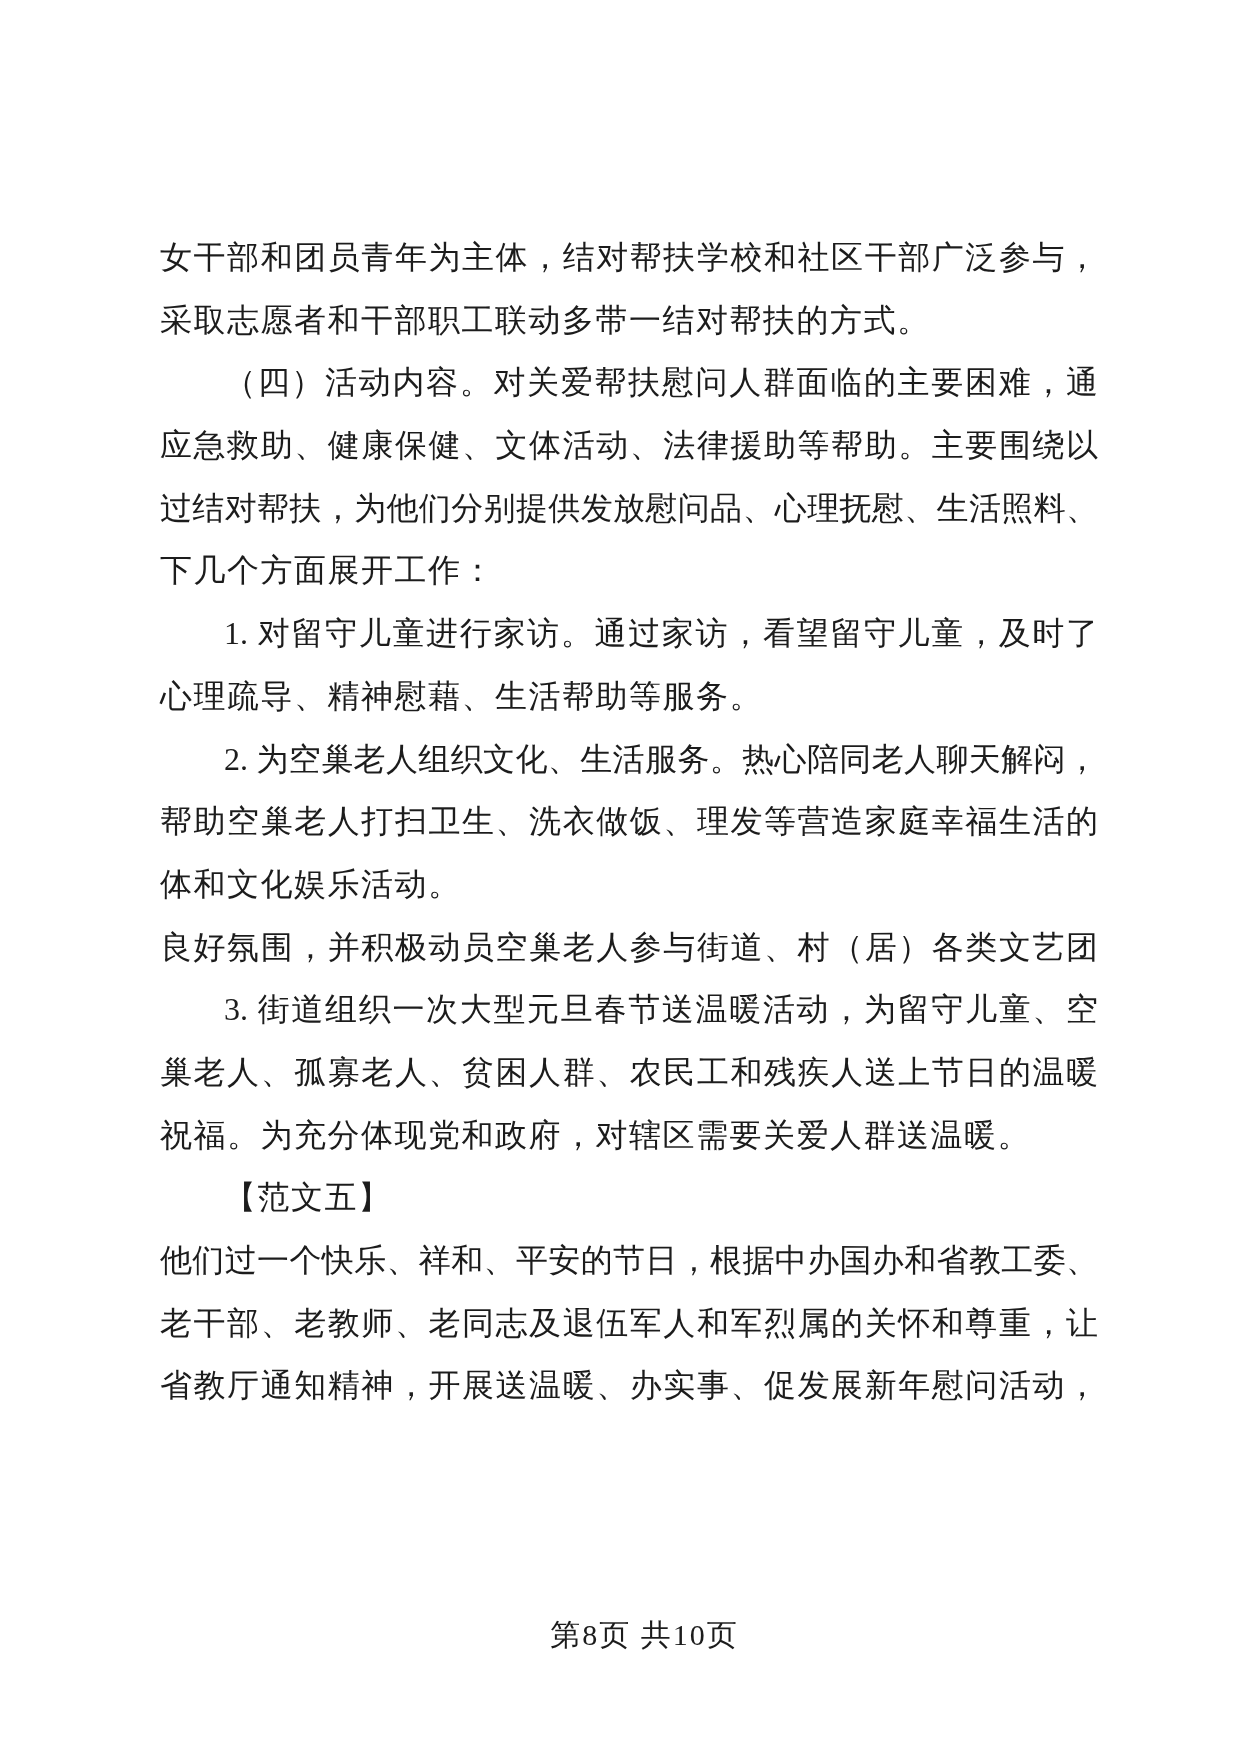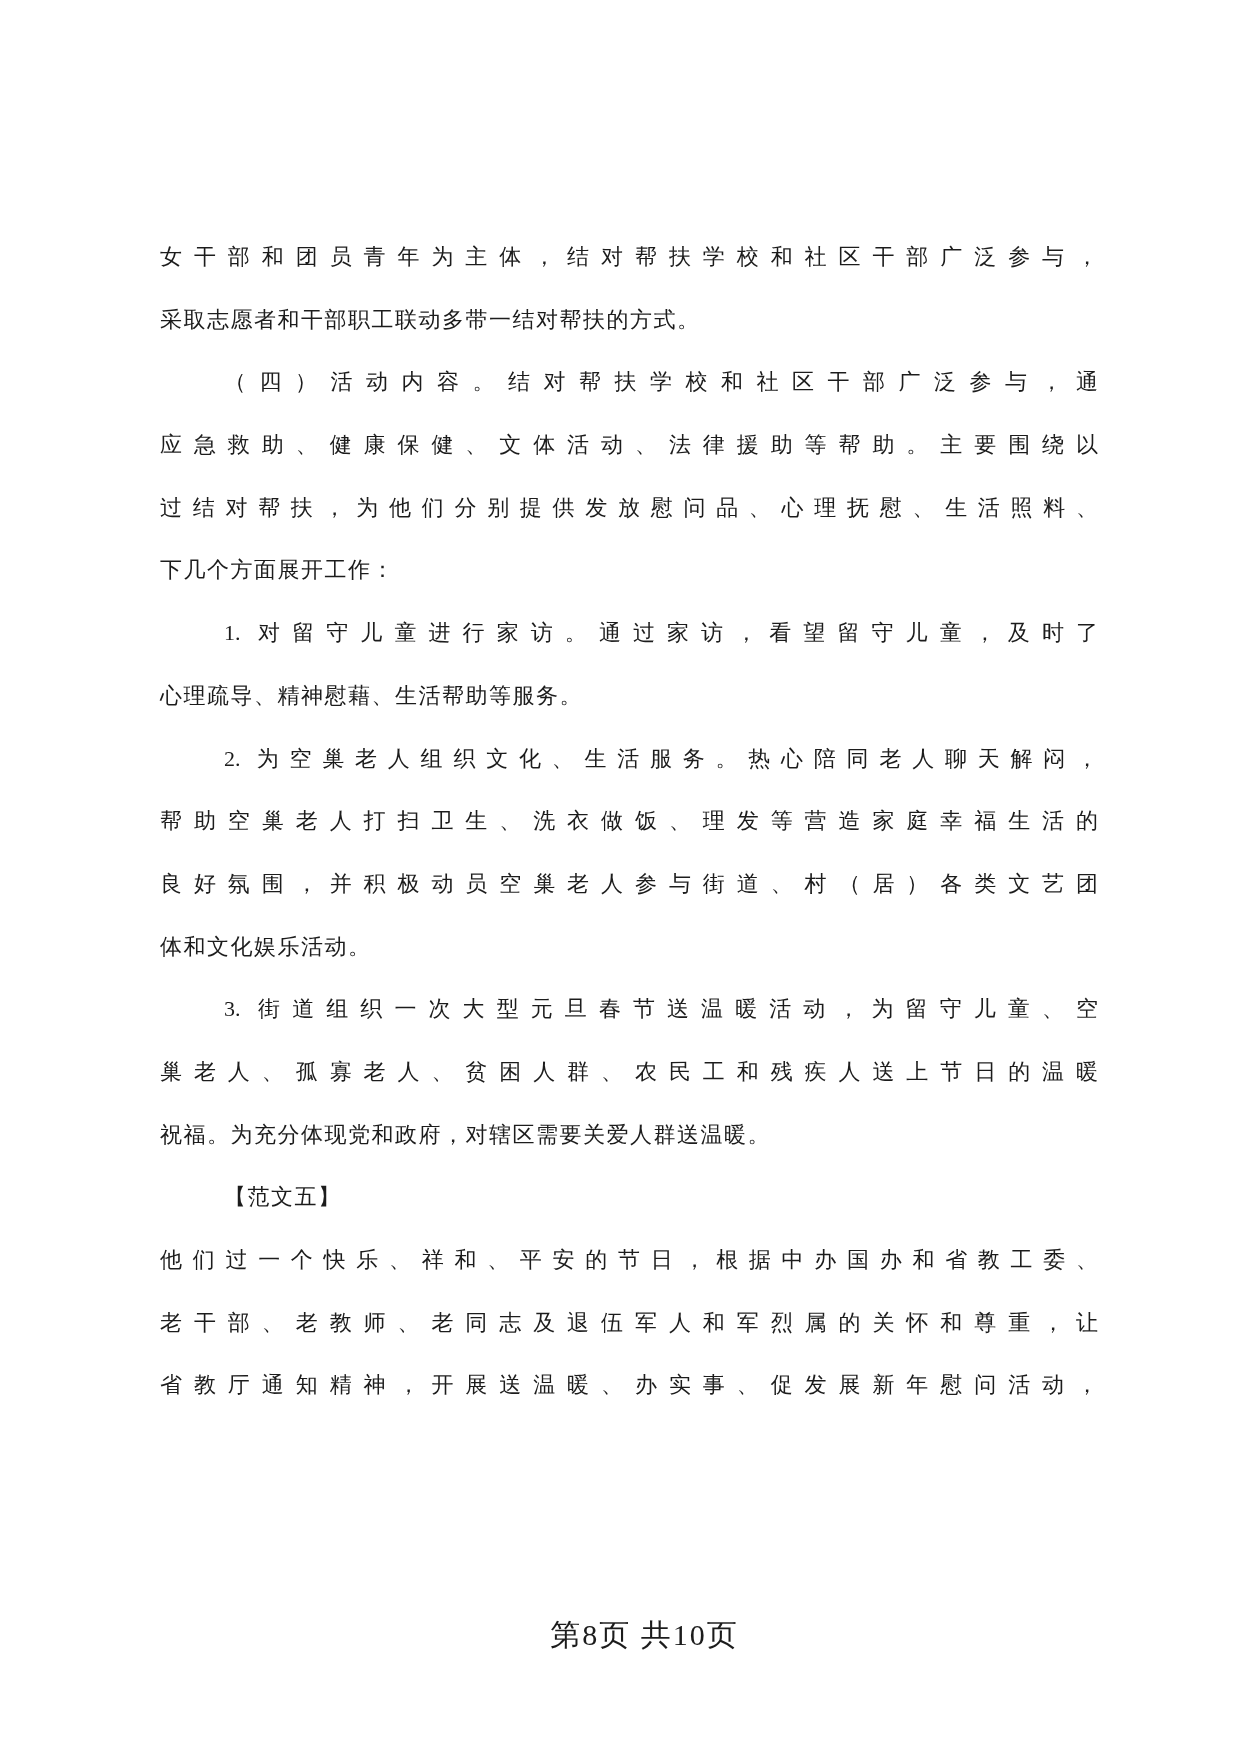--- a/index.html
+++ b/index.html
@@ -17,21 +17,21 @@
   }
   .text-block {
     position: absolute;
     left: 160px;
     top: 226px;
     width: 938px;
   }
   .doc-line {
     height: 62.7px;
     line-height: 62.7px;
-    font-size: 22px;
+    font-size: 32px;
     color: #1c1c1c;
     white-space: nowrap;
     letter-spacing: 1.5px;
     font-weight: 400;
   }
   .doc-line.full {
     white-space: normal;
     letter-spacing: 0;
     text-align: justify;
     text-align-last: justify;
@@ -56,30 +56,30 @@
     color: #1c1c1c;
   }
 </style>
 </head>
 <body>
 
 <div class="page">
   <div class="text-block">
       <div class="doc-line full">女干部和团员青年为主体，结对帮扶学校和社区干部广泛参与，</div>
       <div class="doc-line">采取志愿者和干部职工联动多带一结对帮扶的方式。</div>
-      <div class="doc-line indent full">（四）活动内容。结对帮扶学校和社区干部广泛参与，通</div>
+      <div class="doc-line indent full">（四）活动内容。对关爱帮扶慰问人群面临的主要困难，通</div>
       <div class="doc-line full">应急救助、健康保健、文体活动、法律援助等帮助。主要围绕以</div>
       <div class="doc-line full">过结对帮扶，为他们分别提供发放慰问品、心理抚慰、生活照料、</div>
       <div class="doc-line">下几个方面展开工作：</div>
       <div class="doc-line indent full">1. 对留守儿童进行家访。通过家访，看望留守儿童，及时了</div>
       <div class="doc-line">心理疏导、精神慰藉、生活帮助等服务。</div>
       <div class="doc-line indent full">2. 为空巢老人组织文化、生活服务。热心陪同老人聊天解闷，</div>
       <div class="doc-line full">帮助空巢老人打扫卫生、洗衣做饭、理发等营造家庭幸福生活的</div>
+      <div class="doc-line">体和文化娱乐活动。</div>
       <div class="doc-line full">良好氛围，并积极动员空巢老人参与街道、村（居）各类文艺团</div>
-      <div class="doc-line">体和文化娱乐活动。</div>
       <div class="doc-line indent full">3. 街道组织一次大型元旦春节送温暖活动，为留守儿童、空</div>
       <div class="doc-line full">巢老人、孤寡老人、贫困人群、农民工和残疾人送上节日的温暖</div>
       <div class="doc-line">祝福。为充分体现党和政府，对辖区需要关爱人群送温暖。</div>
       <div class="doc-line indent">【范文五】</div>
       <div class="doc-line full">他们过一个快乐、祥和、平安的节日，根据中办国办和省教工委、</div>
       <div class="doc-line full">老干部、老教师、老同志及退伍军人和军烈属的关怀和尊重，让</div>
       <div class="doc-line full">省教厅通知精神，开展送温暖、办实事、促发展新年慰问活动，</div>
     </div>
   <div class="footer">
     <span>第8页 共10页</span>

